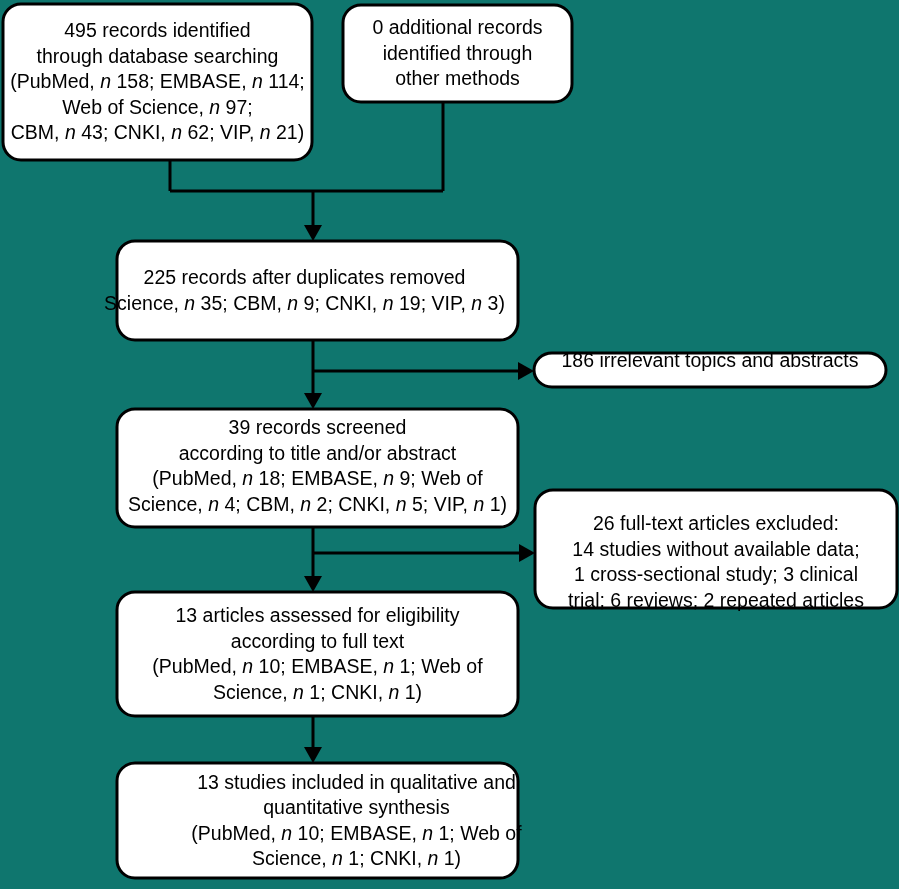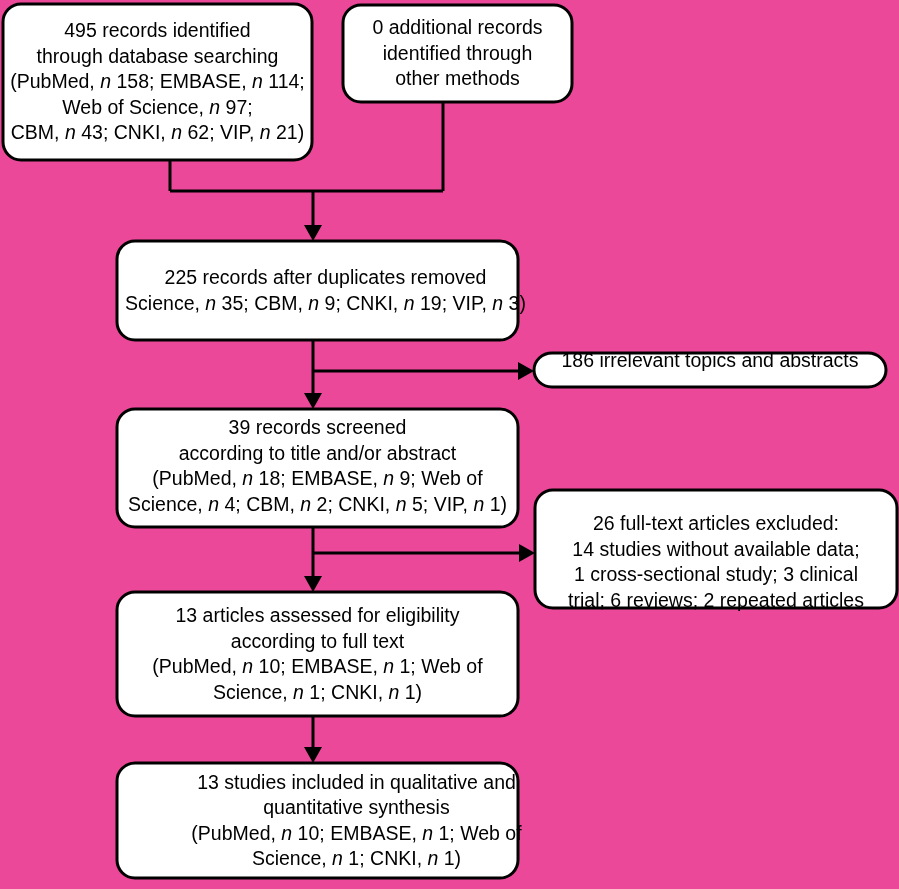--- a/index.html
+++ b/index.html
@@ -4,21 +4,21 @@
 <style>
   html, body {
     margin: 0;
     padding: 0;
     background: #ffffff;
   }
   #flow-root {
     position: relative;
     width: 899px;
     height: 889px;
-    background: #ec4899;
+    background: #0f766e;
     font-family: "Liberation Sans", sans-serif;
     overflow: hidden;
   }
   svg#flow-svg {
     position: absolute;
     top: 0;
     left: 0;
     width: 899px;
     height: 889px;
     display: block;
@@ -101,21 +101,21 @@
         <div class="ln">through database searching</div>
         <div class="ln">(PubMed, <i>n</i> 158; EMBASE, <i>n</i> 114;</div>
         <div class="ln">Web of Science, <i>n</i> 97;</div>
         <div class="ln">CBM, <i>n</i> 43; CNKI, <i>n</i> 62; VIP, <i>n</i> 21)</div>
       </div>
       <div class="box-text" aria-label="0 additional records identified through other methods" style="left: 343px; top: 5px; width: 229px; height: 97px;">
         <div class="ln">0 additional records</div>
         <div class="ln">identified through</div>
         <div class="ln">other methods</div>
       </div>
-      <div class="box-text" aria-label="225 records after duplicates removed (PubMed, n 105; EMBASE, n 54; Web of Science, n 35; CBM, n 9; CNKI, n 19; VIP, n 3)" style="left: 125px; top: 241px; width: 401px; height: 99px;">
+      <div class="box-text" aria-label="225 records after duplicates removed (PubMed, n 105; EMBASE, n 54; Web of Science, n 35; CBM, n 9; CNKI, n 19; VIP, n 3)" style="left: 104px; top: 241px; width: 401px; height: 99px;">
         <div class="ln">225 records after duplicates removed</div>
         <div class="ln">Science, <i>n</i> 35; CBM, <i>n</i> 9; CNKI, <i>n</i> 19; VIP, <i>n</i> 3)</div>
       </div>
       <div class="box-text" aria-label="186 irrelevant topics and abstracts" style="left: 534px; top: 353px; width: 352px; height: 16px;">
         <div class="ln">186 irrelevant topics and abstracts</div>
       </div>
       <div class="box-text" aria-label="39 records screened according to title and/or abstract (PubMed, n 18; EMBASE, n 9; Web of Science, n 4; CBM, n 2; CNKI, n 5; VIP, n 1)" style="left: 117px; top: 409px; width: 401px; height: 114px;">
         <div class="ln">39 records screened</div>
         <div class="ln">according to title and/or abstract</div>
         <div class="ln">(PubMed, <i>n</i> 18; EMBASE, <i>n</i> 9; Web of</div>

